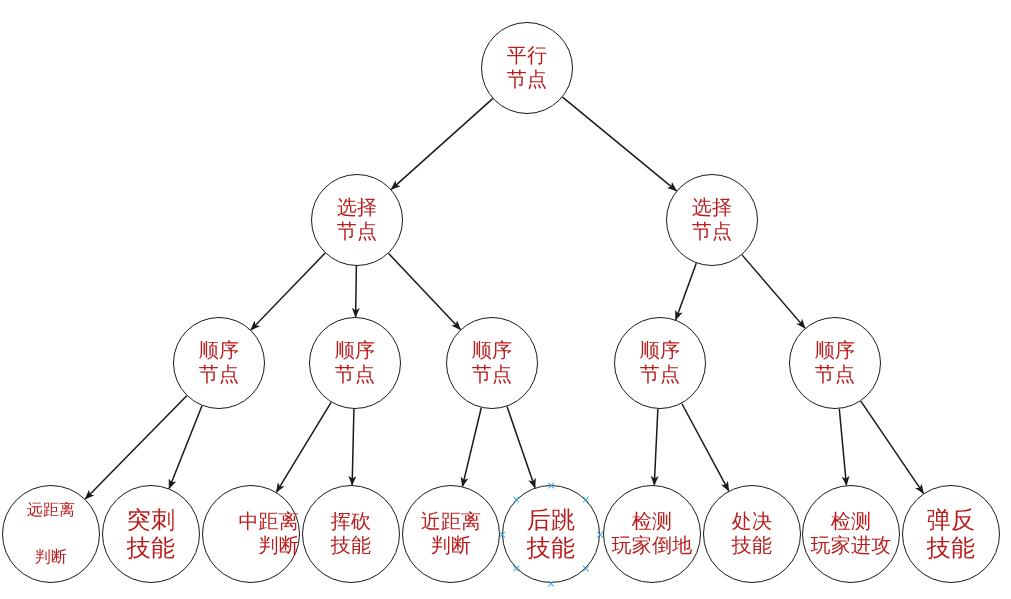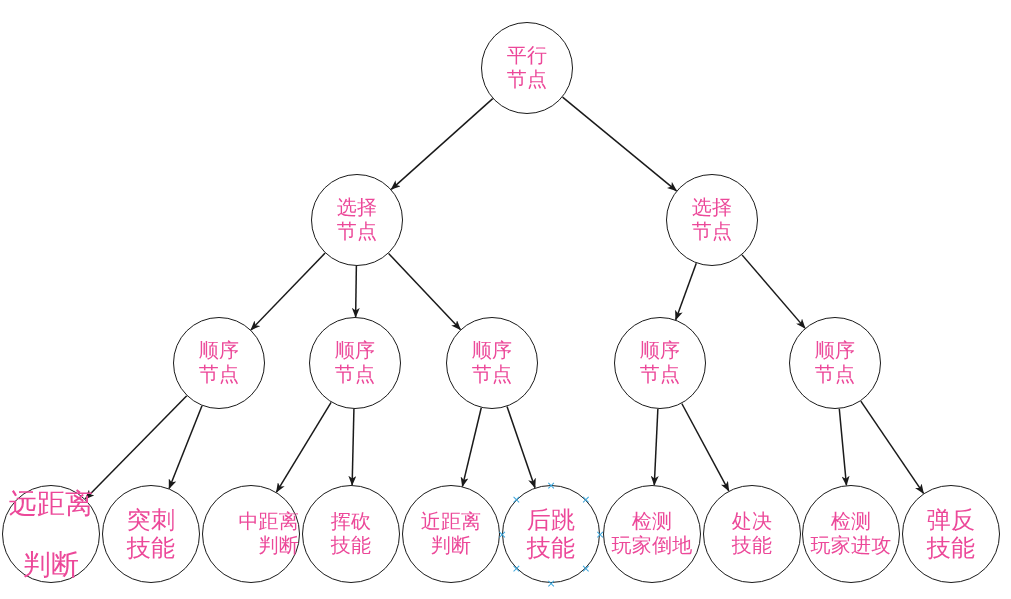--- a/index.html
+++ b/index.html
@@ -38,21 +38,21 @@
     position: absolute;
     box-sizing: border-box;
     border: 1.6px solid #1a1a1a;
     border-radius: 50%;
     background: #ffffff;
     display: flex;
     flex-direction: column;
     align-items: center;
     justify-content: center;
     text-align: center;
-    color: #ec4899;
+    color: #b91c1c;
     line-height: 1.18;
     letter-spacing: 0.2px;
   }
   .node .line {
     display: block;
     white-space: nowrap;
   }
   .node.selected {
     border-color: #1a1a1a;
   }
@@ -127,21 +127,21 @@
         <span class="line">节点</span>
       </div>
       <div class="node" style="left: 614px; top: 317px; width: 92px; height: 92px; font-size: 20px;">
         <span class="line">顺序</span>
         <span class="line">节点</span>
       </div>
       <div class="node" style="left: 789px; top: 317px; width: 92px; height: 92px; font-size: 20px;">
         <span class="line">顺序</span>
         <span class="line">节点</span>
       </div>
-      <div class="node" style="left: 2px; top: 485px; width: 98px; height: 98px; font-size: 28px; gap: 28px;">
+      <div class="node" style="left: 2px; top: 485px; width: 98px; height: 98px; font-size: 16px; gap: 28px;">
         <span class="line">远距离</span>
         <span class="line">判断</span>
       </div>
       <div class="node" style="left: 102px; top: 485px; width: 98px; height: 98px; font-size: 24px;">
         <span class="line">突刺</span>
         <span class="line">技能</span>
       </div>
       <div class="node" style="left: 202px; top: 485px; width: 98px; height: 98px; font-size: 20px; align-items: flex-end;">
         <span class="line">中距离</span>
         <span class="line">判断</span>

